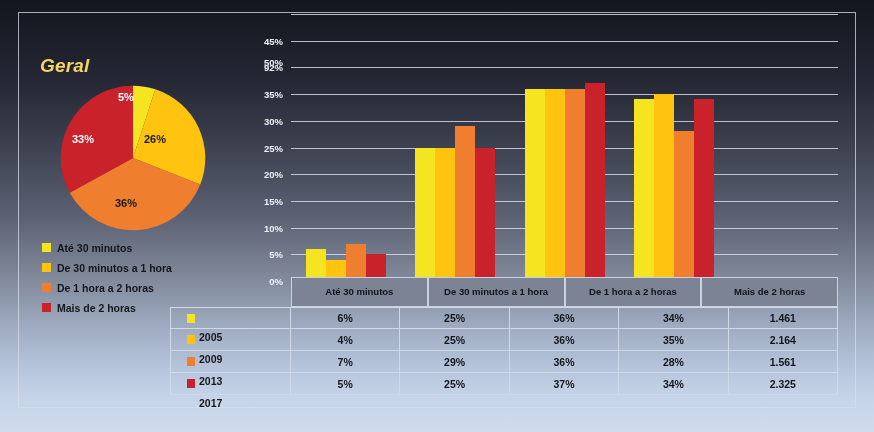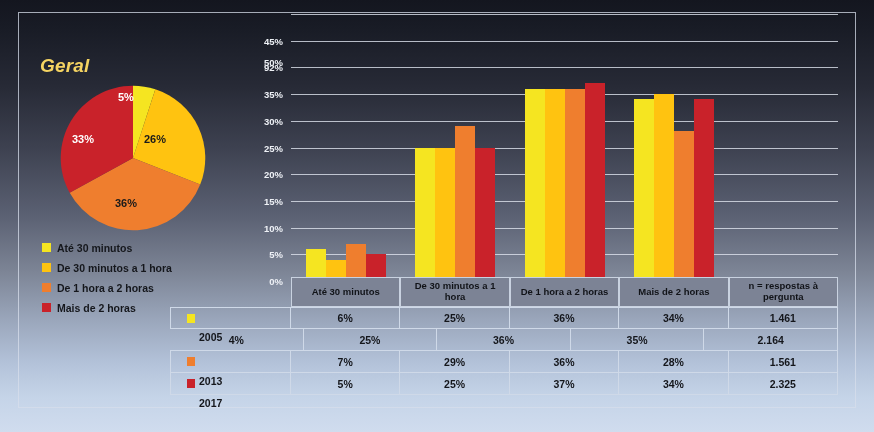--- a/index.html
+++ b/index.html
@@ -303,36 +303,39 @@
           <div class="bar" title="2017 — Mais de 2 horas: 34%" style="left: 402.9px; width: 20px; height: 181.56px; background: rgb(201, 34, 42);"></div>
         </div>
     </div>
   </div>
 
   <div class="cat-strip" id="cat-strip">
       <div class="cat-cell">Até 30 minutos</div>
       <div class="cat-cell">De 30 minutos a 1 hora</div>
       <div class="cat-cell">De 1 hora a 2 horas</div>
       <div class="cat-cell">Mais de 2 horas</div>
-      <div class="cat-cell">n = respostas à pergunta</div>
     </div>
 
   <div class="table" id="data-table">
       <div class="trow">
         <div class="tc-year">
           <span class="sw" style="background: rgb(245, 229, 33);"></span>
           <span class="yr">2005</span>
         </div>
         <div class="tc-val">6%</div>
         <div class="tc-val">25%</div>
         <div class="tc-val">36%</div>
         <div class="tc-val">34%</div>
         <div class="tc-val">1.461</div>
       </div>
       <div class="trow">
+        <div class="tc-year">
+          <span class="sw" style="background: rgb(255, 195, 16);"></span>
+          <span class="yr">2009</span>
+        </div>
         <div class="tc-val">4%</div>
         <div class="tc-val">25%</div>
         <div class="tc-val">36%</div>
         <div class="tc-val">35%</div>
         <div class="tc-val">2.164</div>
       </div>
       <div class="trow">
         <div class="tc-year">
           <span class="sw" style="background: rgb(239, 126, 46);"></span>
           <span class="yr">2013</span>

